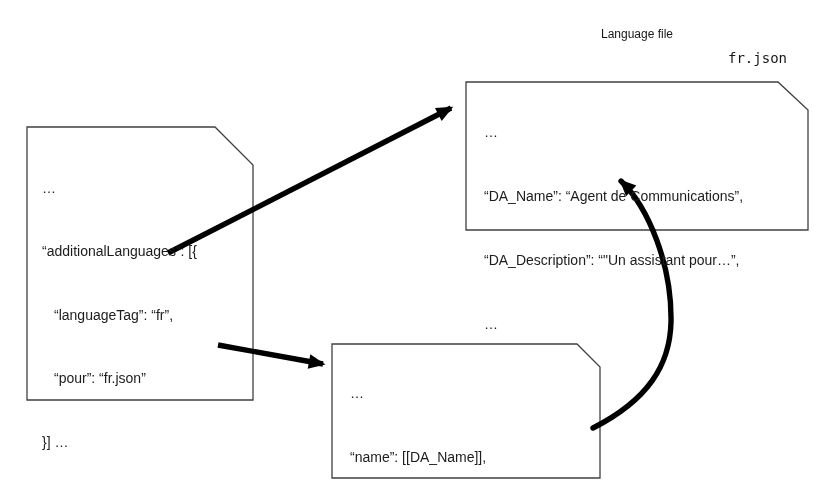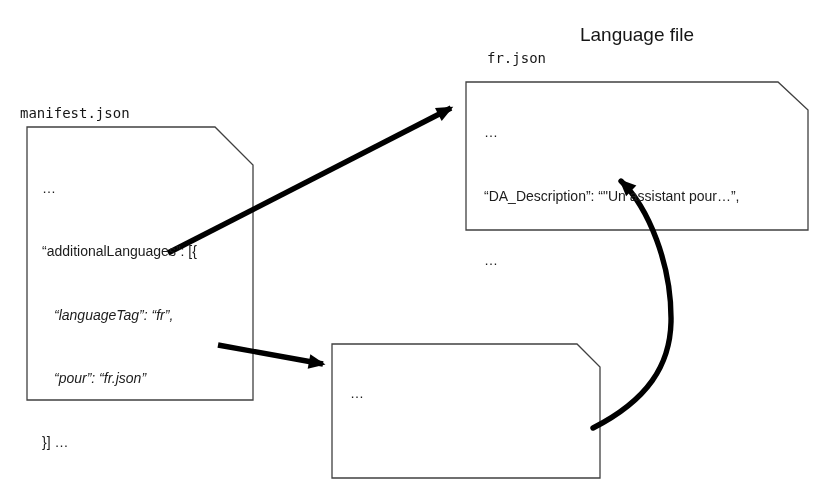--- a/index.html
+++ b/index.html
@@ -6,48 +6,48 @@
   #canvas{
     position:relative;
     width:837px;height:495px;
     background:#ffffff;
     font-family:"Liberation Sans", sans-serif;
     color:#1c1c1c;
     overflow:hidden;
   }
   .abs{position:absolute;}
   .box-title{
-    font-size:19px;
+    font-size:12px;
     line-height:19px;
     text-align:center;
     color:#161616;
     white-space:nowrap;
   }
   .box-filename{
     font-family:"DejaVu Sans Mono", monospace;
     font-size:14px;
     line-height:17px;
-    text-align:left;
+    text-align:right;
     color:#161616;
     white-space:nowrap;
   }
   .code-lines{
     font-size:14px;
     color:#1c1c1c;
     white-space:pre;
   }
   .code-lines .code-line{
     height:31.4px;
     line-height:31.4px;
   }
   .code-lines.lh32 .code-line{
     height:32px;
     line-height:32px;
   }
-  .code-line.ind{padding-left:12px;font-style:italic;}
+  .code-line.ind{padding-left:12px;}
   svg{display:block;}
 </style>
 </head>
 <body>
 
 <div id="canvas">
 
   <svg class="abs" style="left:0;top:0" width="837" height="495" viewBox="0 0 837 495">
     <defs>
       <marker id="ah" viewBox="0 0 10 10" refX="8.5" refY="5" markerWidth="3.6" markerHeight="3.1" orient="auto-start-reverse">
@@ -57,39 +57,40 @@
 
     <polygon points="27,127 215,127 253,165 253,400 27,400" fill="#ffffff" stroke="#404040" stroke-width="1.3"></polygon>
     <polygon points="466,82 778,82 808,110 808,230 466,230" fill="#ffffff" stroke="#404040" stroke-width="1.3"></polygon>
     <polygon points="332,344 577,344 600,367 600,478 332,478" fill="#ffffff" stroke="#404040" stroke-width="1.3"></polygon>
 
     <line x1="168" y1="253" x2="451" y2="108" stroke="#000000" stroke-width="5.4" marker-end="url(#ah)"></line>
     <line x1="218" y1="345" x2="323" y2="364" stroke="#000000" stroke-width="5.4" marker-end="url(#ah)"></line>
     <path d="M 593 428 C 648 400 670 365 671 322 C 672 264 648 207 621 181" fill="none" stroke="#000000" stroke-width="5.4" stroke-linecap="round" marker-end="url(#ah)"></path>
   </svg>
 
-  <div class="abs box-filename" style="left:20px;top:105px;width:200px">manifest.json</div>
   <div class="abs code-lines" style="left:42px;top:141px">
     <div class="code-line">…</div>
     <div class="code-line">“additionalLanguages”: [{</div>
     <div class="code-line ind">“languageTag”: “fr”,</div>
     <div class="code-line ind">“pour”: “fr.json”</div>
     <div class="code-line">}] …</div>
     <div class="code-line">“declarativeCopilots”: [{</div>
     
     
   </div>
 
   <div class="abs box-title" style="left:487px;top:25px;width:300px">Language file</div>
   <div class="abs box-filename" style="left:487px;top:50px;width:300px">fr.json</div>
   <div class="abs code-lines lh32" style="left:484px;top:84px">
     <div class="code-line">…</div>
+    <div class="code-line">“DA_Name”: “Agent de Communications”,</div>
     <div class="code-line">“DA_Description”: “"Un assistant pour…”,</div>
     <div class="code-line">…</div>
   </div>
 
   <div class="abs code-lines lh32" style="left:350px;top:345px">
     <div class="code-line">…</div>
+    <div class="code-line">“name”: [[DA_Name]],</div>
     
     
   </div>
 
 </div>
 
 </body></html>

